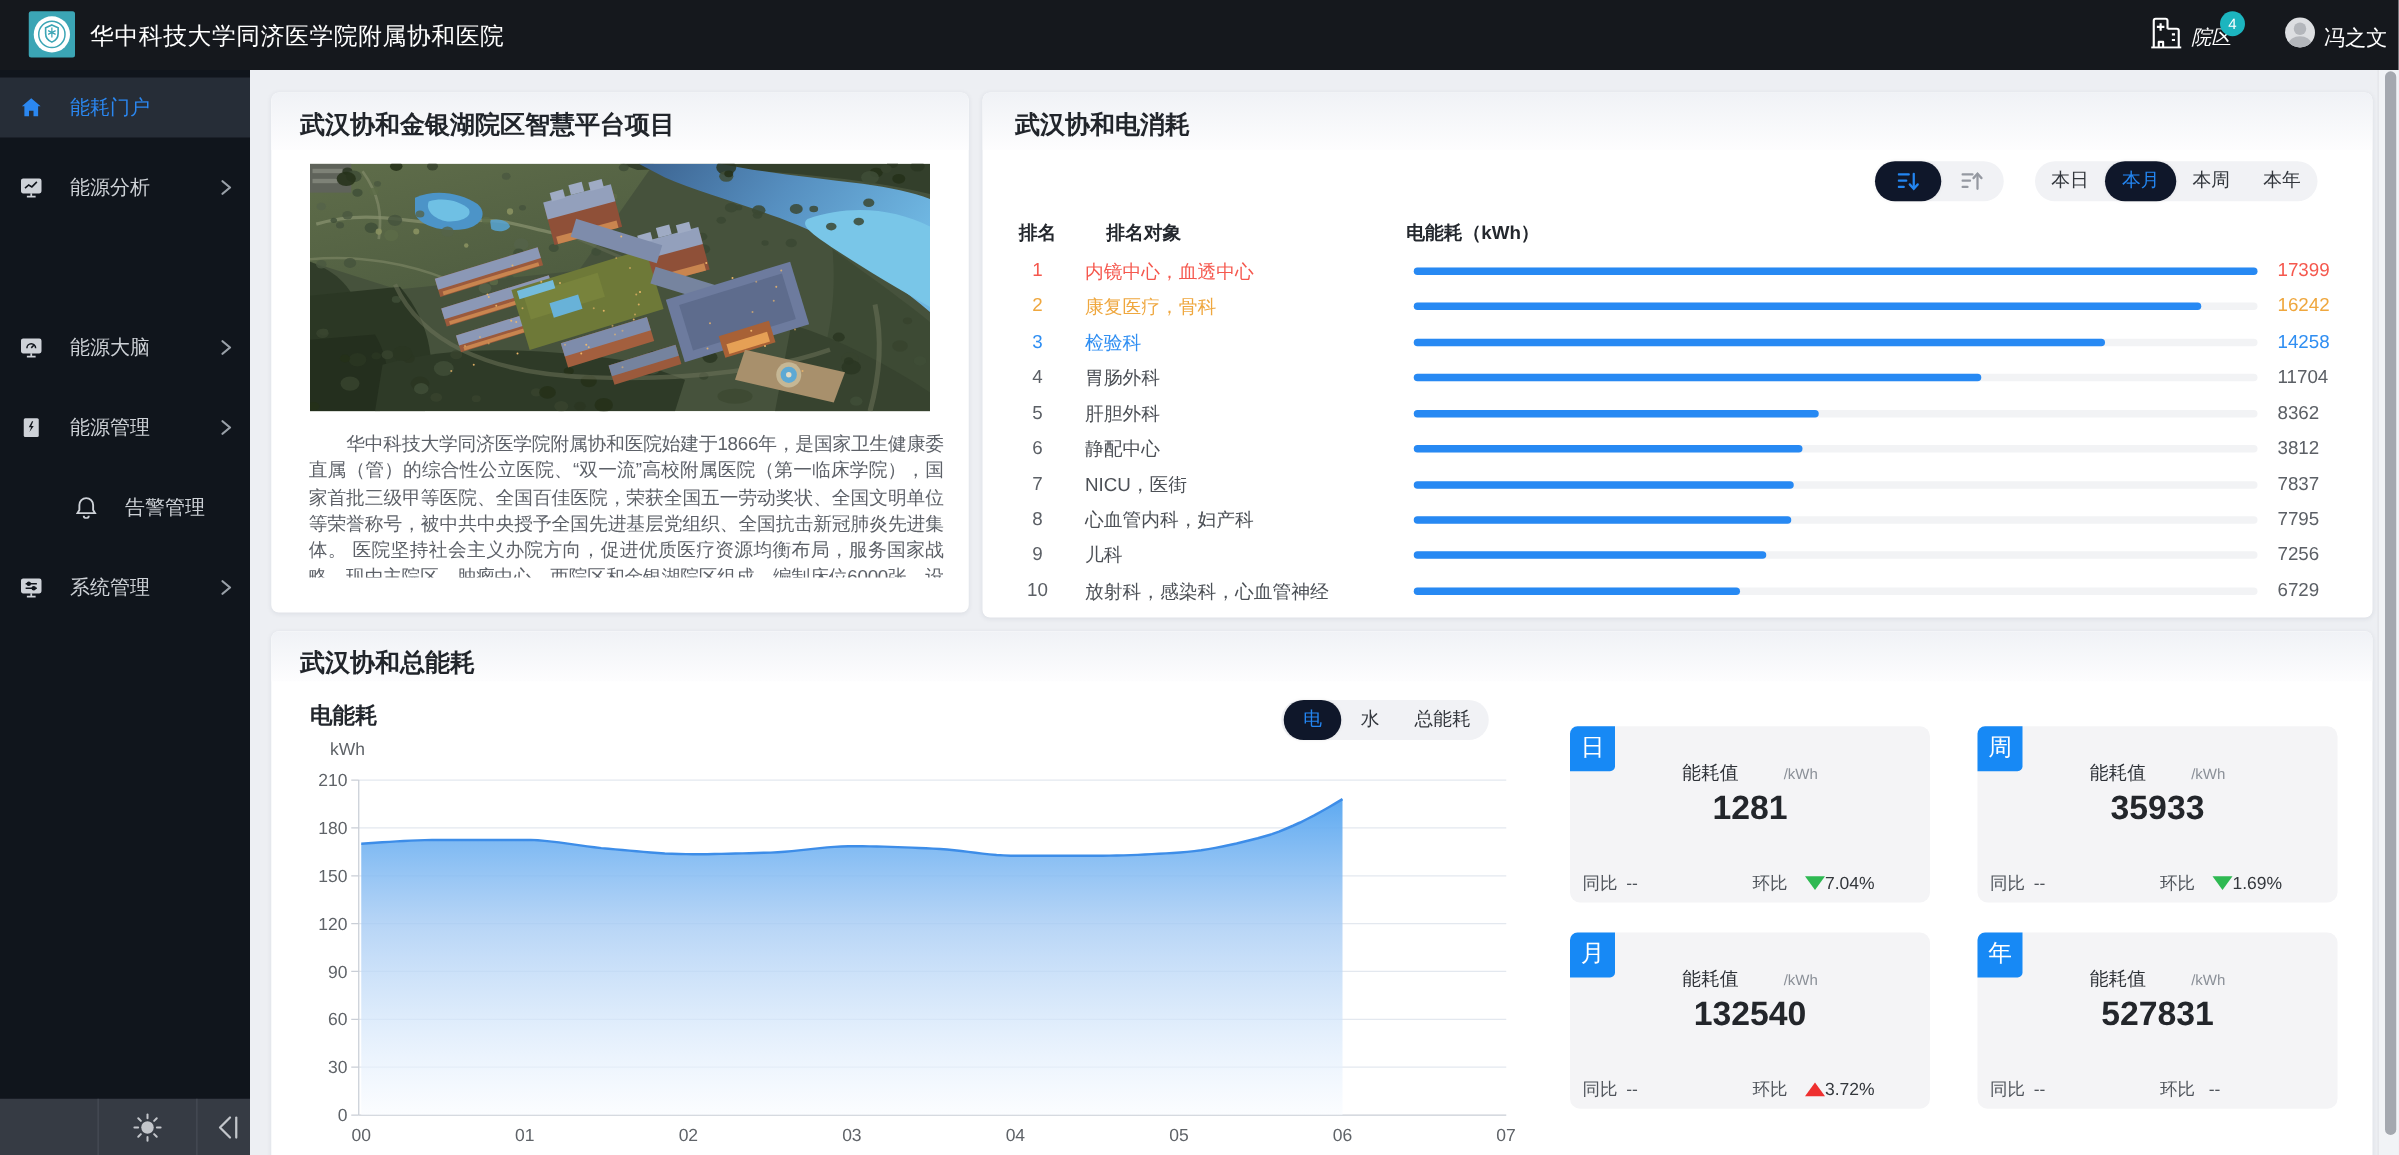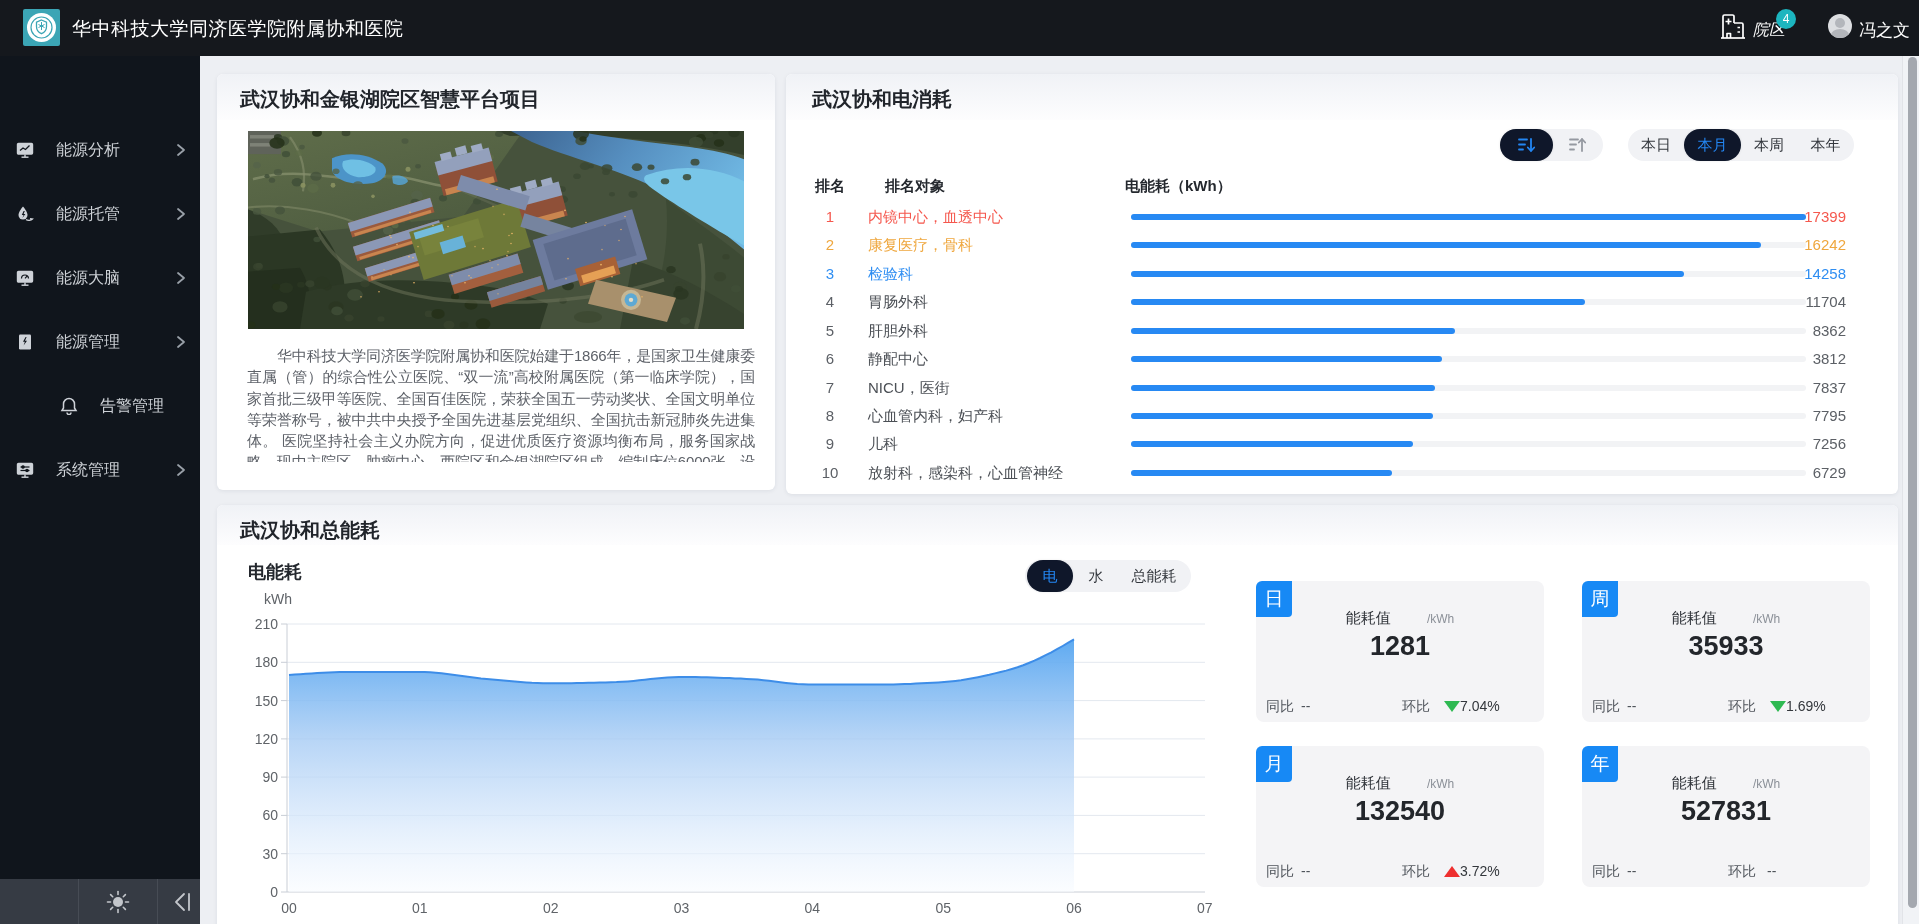--- a/index.html
+++ b/index.html
@@ -38,21 +38,21 @@
 #ptext { position:absolute; left:30px; top:271px; width:508px; font-size:15px; line-height:21.3px; color:#5d6168; text-align:justify; text-indent:2em; letter-spacing:-0.2px; height:117px; overflow:hidden; }
 
 .pillgrp { position:absolute; height:32px; background:#f1f2f5; border-radius:16px; }
 .pillgrp .seg { position:absolute; top:0; height:32px; line-height:32px; text-align:center; font-size:15px; color:#33373d; }
 .pillgrp .on { background:#0f172a; border-radius:16px; color:#2386f2; box-shadow:0 0 3px rgba(0,0,0,0.08); }
 .rk-h { position:absolute; font-size:15px; font-weight:bold; color:#24282e;text-align:right; }
 .rk-num { position:absolute; width:30px; text-align:center; font-size:15px; color:#5c6066; }
 .rk-name { position:absolute; left:82px; font-size:15px; color:#4c5056; }
 .rk-bar { position:absolute; left:345px; width:675px; height:6px; border-radius:3px; background:#f2f3f5; }
 .rk-bar i { position:absolute; left:0; top:0; height:6px; border-radius:3px; background:#2789f3; display:block; }
-.rk-val { position:absolute; left:1000px; width:60px; text-align:right; font-size:15px; color:#5c6066; }
+.rk-val { position:absolute; left:1036px; width:60px; font-size:15px; color:#5c6066; }
 .c-red { color:#f5584e !important; }
 .c-org { color:#efa73e !important; }
 .c-blu { color:#2f8ef2 !important; }
 
 #etitle { position:absolute; left:31px; top:55px; font-size:18px; font-weight:bold; color:#23272d; }
 
 .scard { position:absolute; width:288px; height:141px; background:#f4f4f6; border-radius:8px; }
 .scard .bdg { position:absolute; left:0; top:0; width:36px; height:36px; background:#1789f5; border-radius:6px 0 4px 0; color:#fff; font-size:19px; text-align:center; line-height:36px; }
 .scard .lab { position:absolute; left:0; top:28px; width:100%; text-align:center; font-size:15px; color:#2e3238; }
 .scard .lab small { font-size:12px; color:#8b9098;margin-left:32px; }
@@ -88,41 +88,36 @@
   <div id="yq-txt">院区</div>
   <div id="badge4">4</div>
   <div id="avatar">
       <div class="hd"></div>
       <div class="bd"></div>
     </div>
   <div id="uname">冯之文</div>
 </div>
 
 <div id="side">
+  <div class="mitem act" style="top:6px;">
+      <svg class="mico" viewBox="0 0 18 18">
+        <path d="M9,1.5 L16.5,8 H14.5 V16 H10.8 V11.5 H7.2 V16 H3.5 V8 H1.5 Z" fill="#2b87f0"></path>
+      </svg>
+      <span class="mtxt">能耗门户</span>
+    </div>
   <div class="mitem" style="top:70px;">
       <svg class="mico" viewBox="0 0 18 18">
         <g fill="none" stroke="#ced2d8" stroke-width="1.4">
           <rect x="1.5" y="2.5" width="15" height="10.5" rx="1" fill="#ced2d8"></rect>
           <path d="M4,9.5 L7,7 L9.5,8.5 L13.5,4.5" stroke="#10151c" stroke-width="1.3"></path>
           <path d="M9,13.5 v2.5"></path>
           <path d="M5.5,16.2 h7"></path>
         </g>
       </svg>
       <span class="mtxt">能源分析</span>
-      <svg class="marr" viewBox="0 0 10 14">
-        <path d="M2,2 L8,7 L2,12" fill="none" stroke="#99a0a8" stroke-width="1.8" stroke-linecap="round" stroke-linejoin="round"></path>
-      </svg>
-    </div>
-  <div class="mitem" style="top:134px;">
-      <svg class="mico" viewBox="0 0 18 18">
-        <path d="M7,1.5 C7,1.5 2.5,6.5 2.5,10 a4.5,4.5 0 0 0 9,0 C11.5,6.5 7,1.5 7,1.5 Z" fill="#ced2d8"></path>
-        <path d="M7.6,6 L5.8,10 h1.8 L6.4,13 L9.4,9 H7.6 L8.8,6 Z" fill="#10151c"></path>
-        <path d="M10,14.5 c2,1.5 5,1 6.5,-0.5 l-2.5,-0.4" fill="none" stroke="#ced2d8" stroke-width="1.3"></path>
-      </svg>
-      <span class="mtxt">能源托管</span>
       <svg class="marr" viewBox="0 0 10 14">
         <path d="M2,2 L8,7 L2,12" fill="none" stroke="#99a0a8" stroke-width="1.8" stroke-linecap="round" stroke-linejoin="round"></path>
       </svg>
     </div>
   <div class="mitem" style="top:198px;">
       <svg class="mico" viewBox="0 0 18 18">
         <g fill="none" stroke="#ced2d8" stroke-width="1.4">
           <rect x="1.5" y="2.5" width="15" height="10.5" rx="1" fill="#ced2d8"></rect>
           <path d="M5.5,9.5 a3.5,3.5 0 0 1 7,0" stroke="#10151c" stroke-width="1.2" fill="none"></path>
           <path d="M9,9.3 L11,7.2" stroke="#10151c" stroke-width="1.2"></path>

